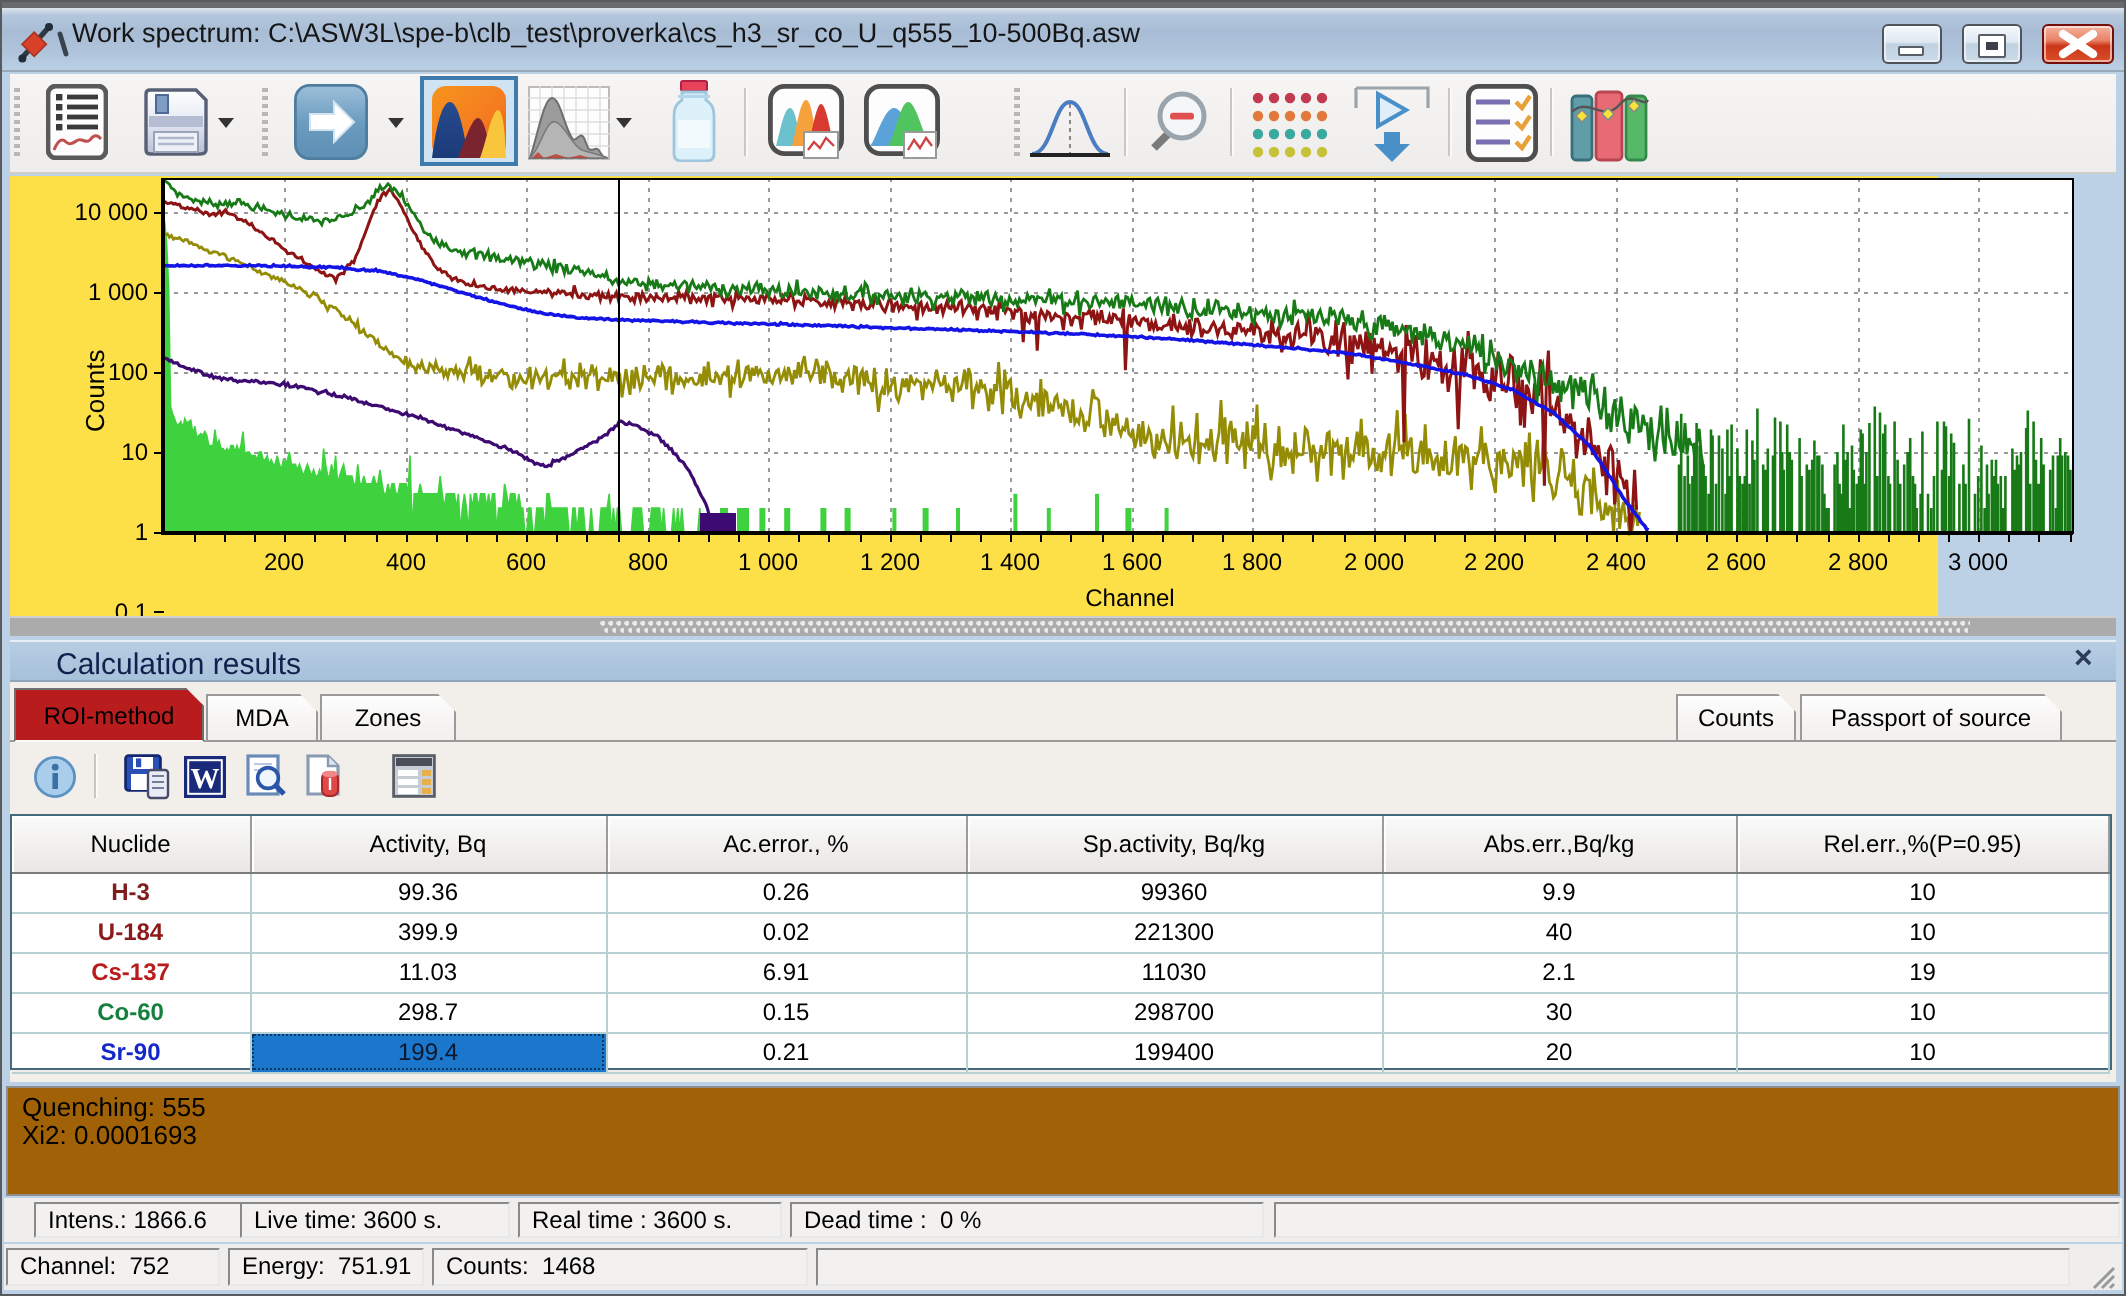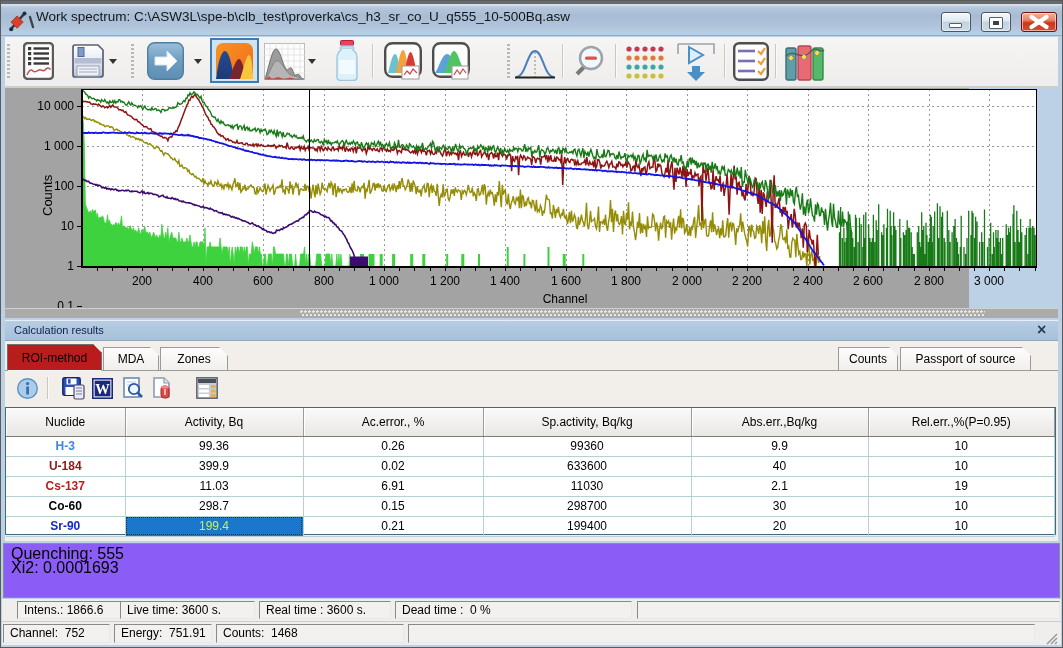--- a/index.html
+++ b/index.html
@@ -7,44 +7,44 @@
 body{font-family:"Liberation Sans",sans-serif;position:relative;background:#bdd1e6}
 .abs{position:absolute}
 #topstrip{left:0;top:0;width:1063px;height:4px;background:#686b6e}
 #titlebar{left:1px;top:4px;width:1061px;height:32px;background:linear-gradient(#dde4ec 0%,#b3c6dc 12%,#a8bdd5 38%,#afc4db 70%,#bbcfe4 100%);border-bottom:1px solid #9aa9b8}
 #title-text{left:36px;top:9px;font-size:13.5px;color:#161616}
 .wbtn{top:12px;height:20px;border:1px solid #50555c;border-radius:3px;box-shadow:inset 0 0 0 1px rgba(255,255,255,.55)}
 #btn-min{left:941px;width:30px;background:linear-gradient(#f4f8fb 0%,#dfe9f2 45%,#c0d2e2 50%,#cbdbe9 100%)}
 #btn-max{left:981px;width:30px;background:linear-gradient(#f4f8fb 0%,#dfe9f2 45%,#c0d2e2 50%,#cbdbe9 100%)}
 #btn-close{left:1021px;width:36px;background:linear-gradient(#f3b29c 0%,#e98267 40%,#cc3518 55%,#d94f2b 100%);border-color:#74100b}
 #toolbar{left:5px;top:37px;width:1053px;height:50px;background:linear-gradient(#f6f5f3,#eeedeb);border-bottom:1px solid #d0cec9}
-#chartbox{left:5px;top:88px;width:964px;height:230px;background:#a3a3a3}
+#chartbox{left:5px;top:88px;width:964px;height:230px;background:#fde047}
 #chartbox svg{position:absolute;left:-5px;top:0}
 #hscroll{left:5px;top:308px;width:1053px;height:10px;background:#ababab;border-top:1px solid #cfcfcf}
 #htrack{left:300px;top:310px;width:685px;height:7px;background-image:radial-gradient(circle at 1.4px 1.6px, #e8e8e8 1.15px, rgba(0,0,0,0) 1.4px),radial-gradient(circle at 3.4px 5.1px, #e8e8e8 1.15px, rgba(0,0,0,0) 1.4px);background-size:4px 7px}
 #calcbar{left:5px;top:320px;width:1053px;height:21px;background:linear-gradient(#b7cde3,#a6c1da);border-top:1px solid #e7eef6;border-bottom:1px solid #8fa5ba}
-#calcbar span{position:absolute;left:9px;top:3px;font-size:11px;color:#10214d}
+#calcbar span{position:absolute;left:23px;top:3px;font-size:15px;color:#10214d}
 #calcx{left:1037px;top:322px;width:16px;height:16px;font-size:16px;color:#2c3c58;font-weight:bold;line-height:15px}
 #tabpage{left:5px;top:341px;width:1053px;height:200px;background:#f2efeb}
 .tab{position:absolute;top:347px;height:23px;background:linear-gradient(#fdfdfd,#f2efec);border:1px solid #9a9a9a;border-bottom:none;font-size:12px;color:#000;text-align:center;clip-path:polygon(0 0,calc(100% - 9px) 0,100% 9px,100% 100%,0 100%)}
 .tab i{font-style:normal;display:block;margin-top:4px}
 #tab-roi{left:7px;top:344px;height:27px;width:95px;background:#b91c1c;border-color:#6f6f6f;z-index:3}
 #tab-roi i{margin-top:6px}
 #tab-mda{left:103px;width:56px}
 #tab-zones{left:160px;width:68px}
 #tab-lib{left:838px;width:60px}
 #tab-pass{left:900px;width:131px}
 #tabline{left:5px;top:370px;width:1053px;height:1px;background:#9a9a9a;z-index:1}
 #tab-roi{border-bottom:1px solid #fbfbfb;z-index:4}
 #table{left:5px;top:407px;width:1051px;height:128px;background:#fff;border:1px solid #44697d}
 table{border-collapse:collapse;width:100%;table-layout:fixed;font-size:12px}
 th{height:28px;font-weight:normal;background:linear-gradient(#fafafa,#e9e7e4);border-right:1px solid #9c9c9c;border-bottom:1px solid #7c7c7c;box-shadow:inset 1px 1px 0 #fff}
 td{height:20px;text-align:center;border-right:1px solid #b6d0d4;border-bottom:1px solid #b6d0d4;color:#000;padding:0}
 td.n{font-weight:bold;text-align:center}
-#quench{left:3px;top:543px;width:1057px;height:55px;background:#8b5cf6;border:1px solid #8e8e8e;font-size:16px;color:#000;padding:3px 0 0 7px;line-height:14px}
+#quench{left:3px;top:543px;width:1057px;height:55px;background:#a16207;border:1px solid #8e8e8e;font-size:13px;color:#000;padding:3px 0 0 7px;line-height:14px}
 .sbar{left:2px;width:1059px;height:22px;background:#f0eeed}
 #sbar1{top:599px}
 #sbar2{top:622px;height:23px}
 .pan{position:absolute;height:18px;border:1px solid #898989;border-right-color:#e8e8e8;border-bottom-color:#e8e8e8;background:#f3f1f0;font-size:12px;color:#000;padding:1px 0 0 6px;white-space:nowrap}
 #grip{left:1046px;top:633px;width:12px;height:12px}
 .pan2{height:19px !important}
 #winframe{left:0;top:0;width:1063px;height:648px;border:1px solid #585b5e;pointer-events:none;z-index:50}
 .sep{position:absolute;width:1px;background:#c9c7c3;box-shadow:1px 0 0 #fbfaf9}
 .gripv{position:absolute;width:3px;background:repeating-linear-gradient(180deg,#b9b7b3 0 2px,#f2f1ef 2px 4px)}
 .ddarr{position:absolute;width:0;height:0;border-left:4px solid transparent;border-right:4px solid transparent;border-top:5px solid #333}
@@ -481,54 +481,54 @@
 <tbody>
         <tr>
           <th>Nuclide</th>
           <th>Activity, Bq</th>
           <th>Ac.error., %</th>
           <th>Sp.activity, Bq/kg</th>
           <th>Abs.err.,Bq/kg</th>
           <th>Rel.err.,%(P=0.95)</th>
         </tr>
 <tr>
-          <td class="n" style="color:#3b82f6">H-3</td>
+          <td class="n" style="color:#7f1d1d">H-3</td>
           <td>99.36</td>
           <td>0.26</td>
           <td>99360</td>
           <td>9.9</td>
           <td>10</td>
         </tr>
 <tr>
           <td class="n" style="color:#8c1a1a">U-184</td>
           <td>399.9</td>
           <td>0.02</td>
-          <td>633600</td>
+          <td>221300</td>
           <td>40</td>
           <td>10</td>
         </tr>
 <tr>
           <td class="n" style="color:#b91c1c">Cs-137</td>
           <td>11.03</td>
           <td>6.91</td>
           <td>11030</td>
           <td>2.1</td>
           <td>19</td>
         </tr>
 <tr>
-          <td class="n" style="color:#000000">Co-60</td>
+          <td class="n" style="color:#15803d">Co-60</td>
           <td>298.7</td>
           <td>0.15</td>
           <td>298700</td>
           <td>30</td>
           <td>10</td>
         </tr>
 <tr>
           <td class="n" style="color:#1427c8">Sr-90</td>
-          <td style="background:#1a77cc;color:#bef264;outline:1px dotted #063a66;outline-offset:-2px">199.4</td>
+          <td style="background:#1a77cc;color:#0f172a;outline:1px dotted #063a66;outline-offset:-2px">199.4</td>
           <td>0.21</td>
           <td>199400</td>
           <td>20</td>
           <td>10</td>
         </tr>
 </tbody>
     </table>
 </div>
 <div class="abs" id="quench">Quenching: 555<br>Xi2: 0.0001693</div>
 <div class="abs sbar" id="sbar1"></div>

